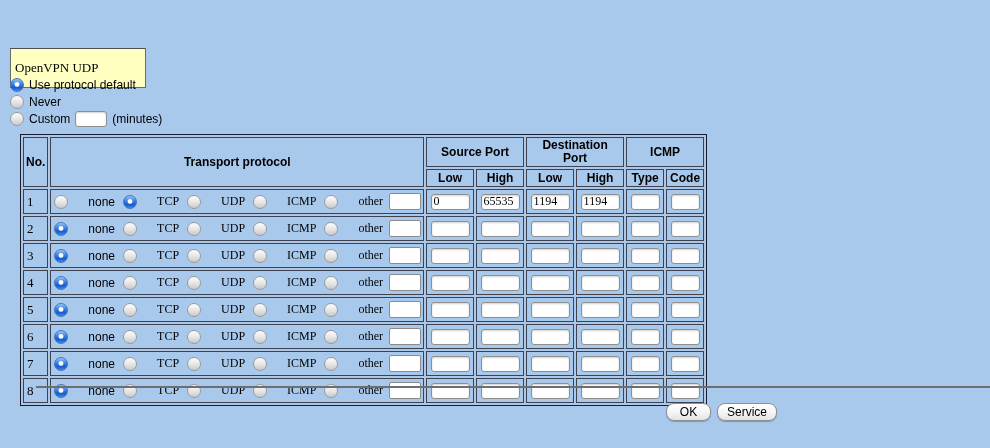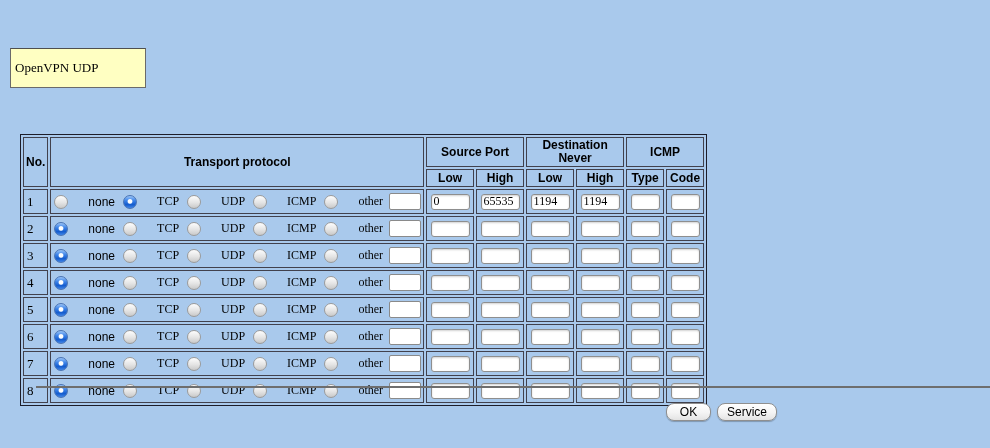--- a/index.html
+++ b/index.html
@@ -109,29 +109,45 @@
   #ok-btn { min-width:45px; }
 </style>
 </head>
 <body>
 
 <div class="top-row" id="row-service-name">
   <input id="service-name-input" type="text" value="OpenVPN UDP" style="">
 </div>
 
 <div class="top-row" id="row-service-timeout">
+  <div class="timeout-opts">
+    <div class="t-opt">
+      <span class="radio sel"></span>
+      <span class="opt-text">Use protocol default</span>
+    </div>
+    <div class="t-opt">
+      <span class="radio unsel"></span>
+      <span class="opt-text">Never</span>
+    </div>
+    <div class="t-opt">
+      <span class="radio unsel"></span>
+      <span class="opt-text">Custom</span>
+      <input id="custom-minutes-input" type="text" value="" style="">
+      <span class="opt-text">(minutes)</span>
+    </div>
+  </div>
 </div>
 
 <table id="ports-table">
   <thead>
     <tr class="hdr-top">
       <th rowspan="2" class="no-cell-h">No.</th>
       <th rowspan="2" style="width:254px">Transport protocol</th>
       <th colspan="2">Source Port</th>
-      <th colspan="2">Destination Never</th>
+      <th colspan="2">Destination Port</th>
       <th colspan="2">ICMP</th>
     </tr>
     <tr class="hdr-sub">
       <th style="width:42px">Low</th>
       <th style="width:42px">High</th>
       <th style="width:42px">Low</th>
       <th style="width:42px">High</th>
       <th style="width:32px">Type</th>
       <th style="width:32px">Code</th>
     </tr>

